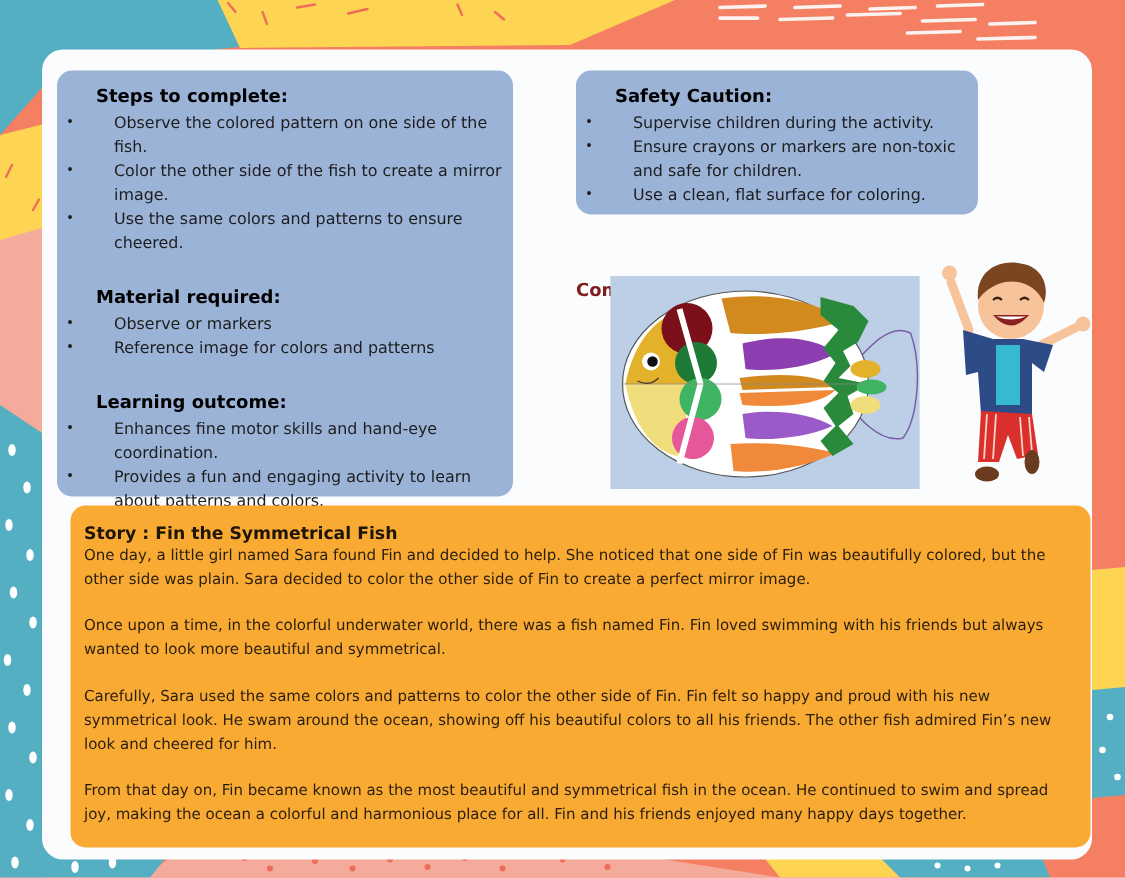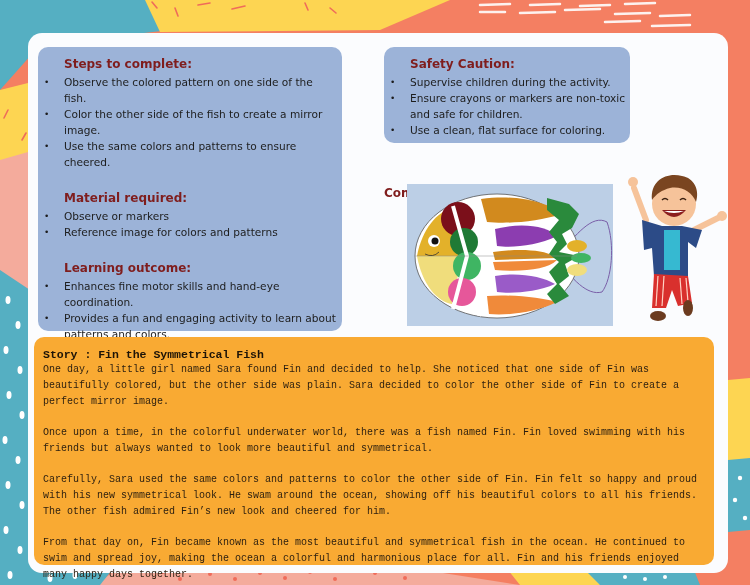--- a/index.html
+++ b/index.html
@@ -7,34 +7,34 @@
   body { position: relative; font-family: "DejaVu Sans", sans-serif; background: #f47f62; }
   .bg { position: absolute; inset: 0; overflow: hidden; }
   .bg svg { position: absolute; left: 0; top: 0; }
   .card {
     position: absolute; left: 28px; top: 33px; width: 700px; height: 540px;
     background: #fbfcfe; border-radius: 14px;
   }
   .box-blue {
     position: absolute; background: #9cb3d8; border-radius: 10px; color: #1d1d1d;
   }
-  .section-title { font-weight: bold; font-size: 12px; padding-left: 26px; margin-bottom: 3px; color: #7f1d1d; }
+  .section-title { font-weight: bold; font-size: 12px; padding-left: 26px; margin-bottom: 3px; color: #000000; }
   ul.bul { list-style: none; font-size: 10.6px; line-height: 16px; }
-  ul.bul li { position: relative; padding-left: 26px; padding-right: 4px; }
+  ul.bul li { position: relative; padding-left: 38px; padding-right: 4px; }
   ul.bul li::before { content: "•"; position: absolute; left: 6px; top: 0; font-size: 9px; }
   .box-left { left: 38px; top: 47px; width: 304px; height: 284px; padding-top: 10px; }
   .box-left .grp { margin-bottom: 21px; }
   .box-left .grp:last-child { margin-bottom: 0; }
-  .box-right { left: 384px; top: 47px; width: 246px; height: 96px; padding-top: 10px; }
+  .box-right { left: 384px; top: 47px; width: 268px; height: 96px; padding-top: 10px; }
   .completed-title { position: absolute; left: 384px; top: 160px; font-size: 12px; font-weight: bold; color: #7f1d1d; margin-top: 26px; }
   .fish-wrap { position: absolute; left: 407px; top: 184px; width: 206px; height: 142px; background: #b8cce4; overflow: hidden; }
   .boy-wrap { position: absolute; left: 622px; top: 168px; width: 108px; height: 158px; }
   .story {
-    position: absolute; left: 34px; top: 337px; width: 680px; height: 228px;
-    background: #f9aa33; border-radius: 10px; padding: 11px 8px 0 9px; color: #2a1e10; font-family: Liberation Mono, monospace;
+    position: absolute; left: 47px; top: 337px; width: 680px; height: 228px;
+    background: #f9aa33; border-radius: 10px; padding: 11px 8px 0 9px; color: #2a1e10;
   }
   .story-title { font-weight: bold; font-size: 11.5px; margin-bottom: 1px; color: #1e1407; }
   .story p { font-size: 10px; line-height: 16px; margin-bottom: 15px; }
 </style>
 </head>
 <body>
 
 <div class="bg">
   <svg width="750" height="585" viewBox="0 0 750 585">
     <rect width="750" height="585" fill="#f47f62"></rect>

